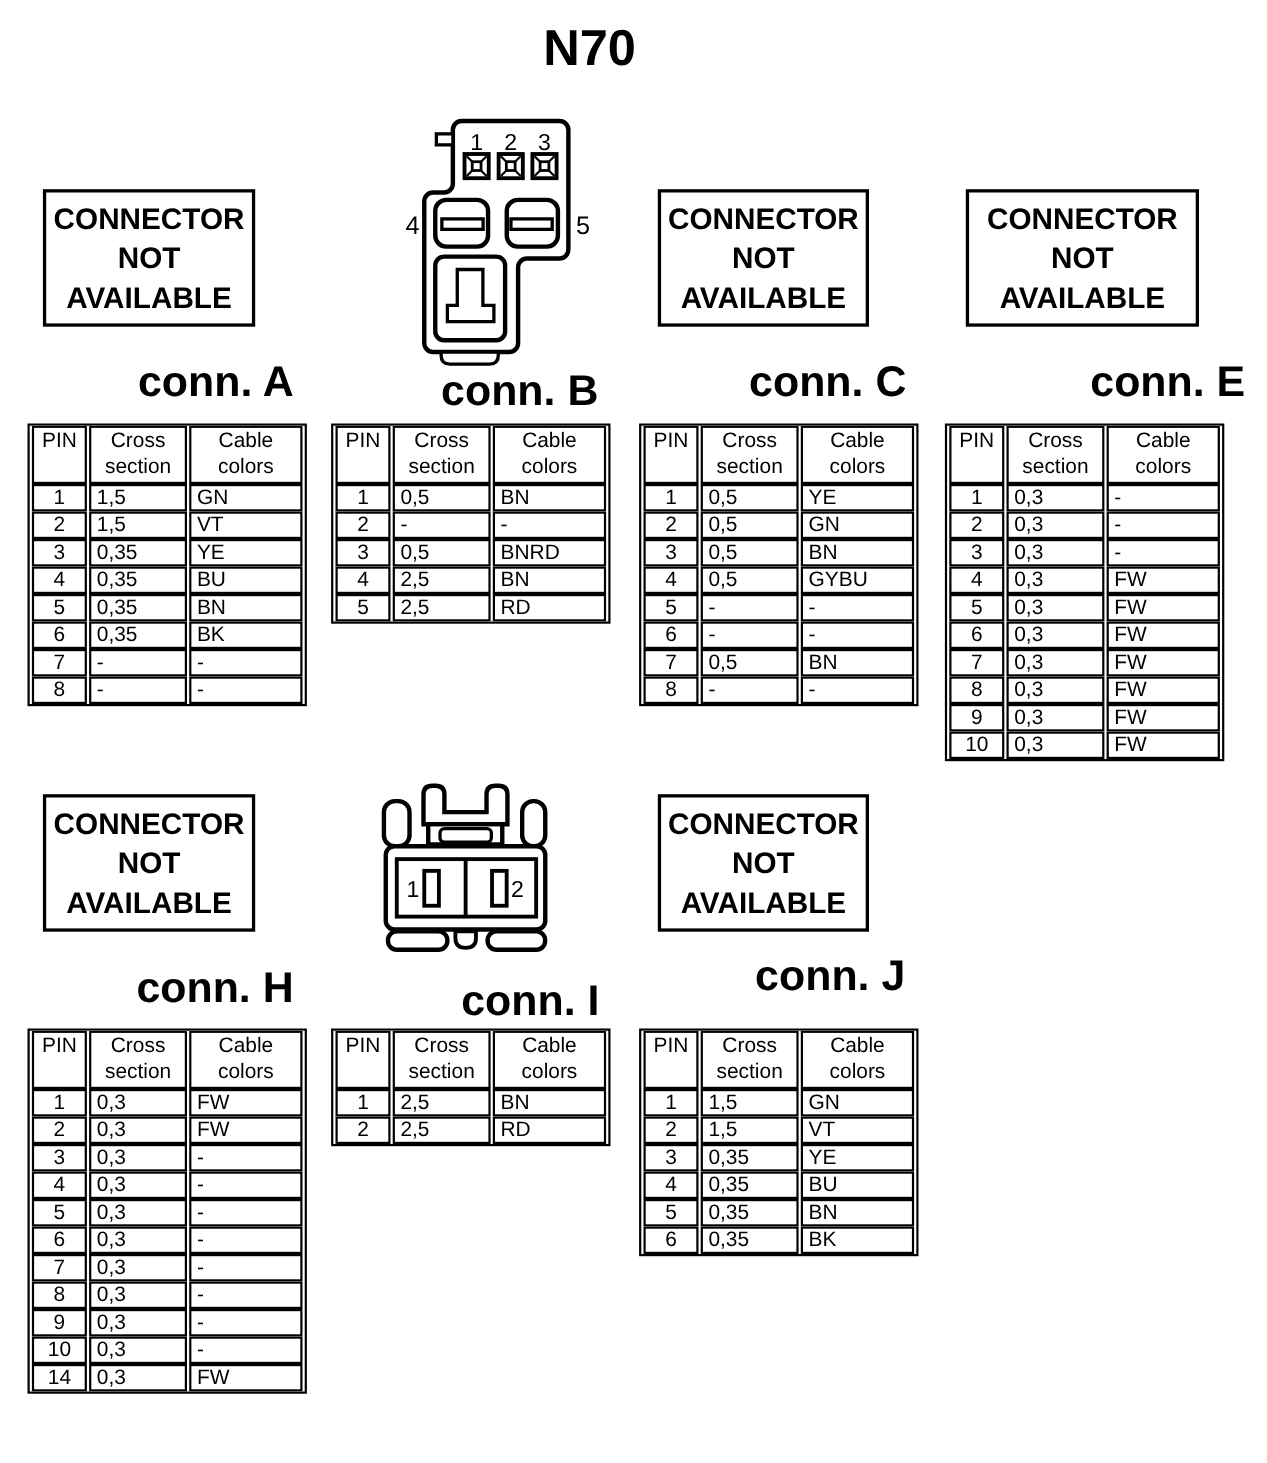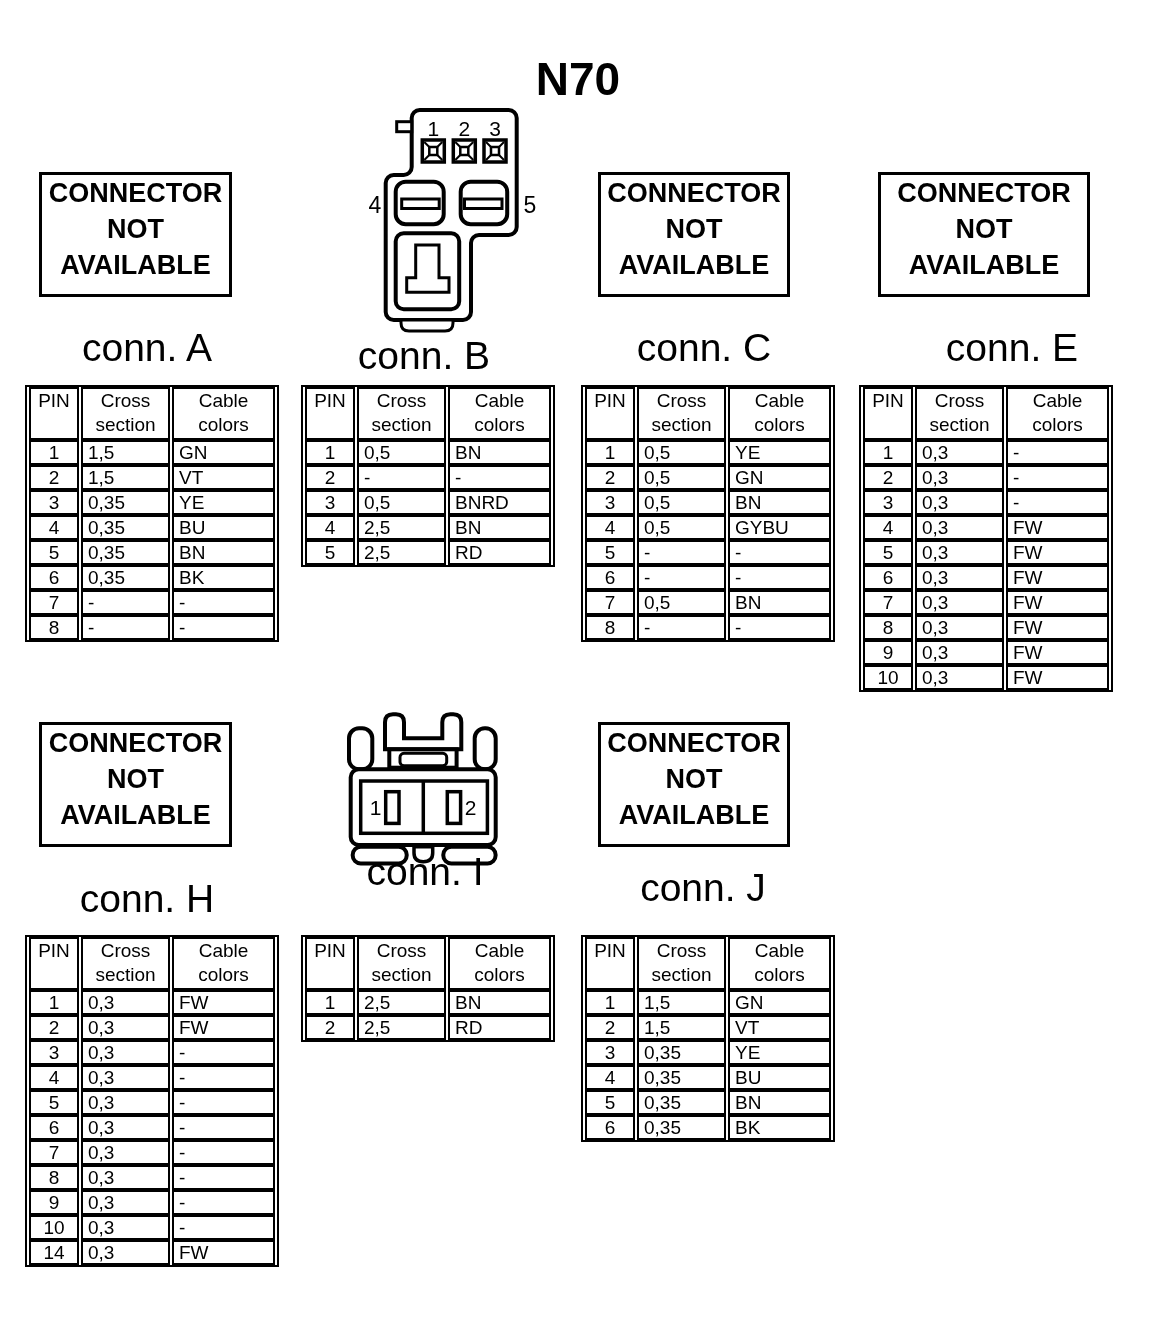--- a/index.html
+++ b/index.html
@@ -2,31 +2,31 @@
 <html><head>
 <meta charset="utf-8">
 <style>
   html,body{margin:0;padding:0;}
   body{
     width:1152px;height:1330px;background:#fff;color:#000;
     font-family:"Liberation Sans",sans-serif;position:relative;overflow:hidden;
   }
   .page{position:absolute;left:0;top:0;width:1152px;height:1330px;}
   .title{
-    position:absolute;left:428px;top:16px;width:300px;text-align:center;
-    font-size:46px;font-weight:bold;letter-spacing:0px;margin-top:36px;
+    position:absolute;left:386px;top:16px;width:300px;text-align:center;
+    font-size:46px;font-weight:bold;letter-spacing:0px;
   }
   .navail{
     position:absolute;border:3px solid #000;box-sizing:border-box;
-    display:flex;flex-direction:column;align-items:center;justify-content:flex-start;
+    display:flex;flex-direction:column;align-items:center;justify-content:center;
     font-weight:bold;font-size:27px;line-height:36px;text-align:center;
     background:#fff;
   }
   .clabel{
-    position:absolute;font-weight:normal;font-size:39px;text-align:center;
+    position:absolute;font-weight:bold;font-size:39px;text-align:right;
     white-space:nowrap;width:240px;
   }
   table.ptable{
     position:absolute;border:2px solid #000;border-collapse:separate;
     border-spacing:2px 0;background:#fff;
   }
   .ptable th,.ptable td{
     border:2px solid #000;padding:0;font-size:19px;font-weight:normal;
     background:#fff;
   }
@@ -359,21 +359,21 @@
     <rect x="20.7" y="74.3" width="145" height="75.7" rx="8" fill="#fff" stroke="#000" stroke-width="4"></rect>
     <rect x="30.7" y="86" width="126.7" height="52.3" fill="none" stroke="#000" stroke-width="3.5"></rect>
     <line x1="93.3" y1="86" x2="93.3" y2="138.3" stroke="#000" stroke-width="3.5"></line>
     <rect x="55.7" y="96.7" width="13.3" height="31.7" fill="none" stroke="#000" stroke-width="3.5"></rect>
     <rect x="117.3" y="96.7" width="13.3" height="31.7" fill="none" stroke="#000" stroke-width="3.5"></rect>
     <text x="45.5" y="120" font-size="21" text-anchor="middle">1</text>
     <text x="140.5" y="120" font-size="21" text-anchor="middle">2</text>
   </svg>
 
   <div class="clabel" style="left:27px;top:877px">conn. H</div>
-  <div class="clabel" style="left:305px;top:850px">conn. I</div>
+  <div class="clabel" style="left:305px;top:889px">conn. I</div>
   <div class="clabel" style="left:583px;top:866px">conn. J</div>
 
   <table class="ptable" style="left:25px;top:935px">
     <thead>
         <tr>
       <th class="c-pin">PIN</th>
       <th class="c-cross">
         <div>Cross</div>
         <div>section</div>
       </th>

